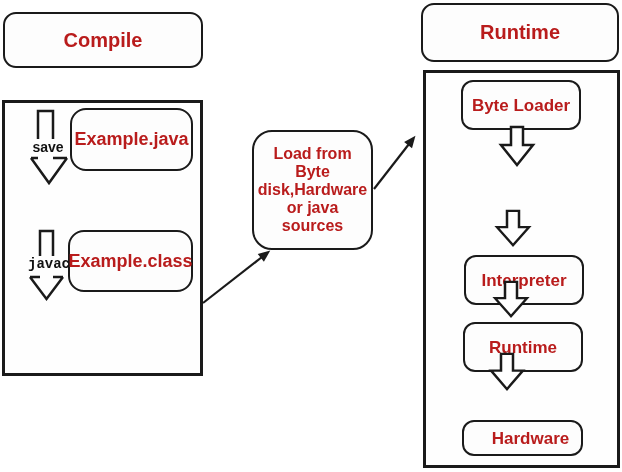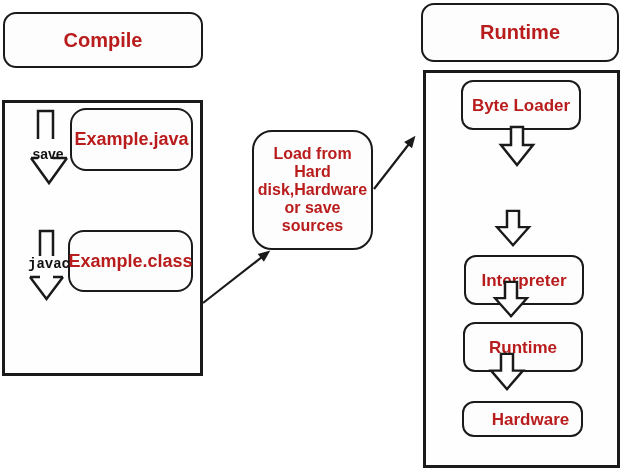--- a/index.html
+++ b/index.html
@@ -24,30 +24,30 @@
   #right-panel  { left:423px; top:70px;  width:197px; height:398px; }
   #java-box     { left:70px;  top:108px; width:123px; height:63px; font-size:18px; border-radius:16px;align-items:center; }
   #class-box    { left:68px;  top:230px; width:125px; height:62px; font-size:18px; border-radius:16px;text-align:center; }
   #load-box     { left:252px; top:130px; width:121px; height:120px; font-size:16px;
                   line-height:18px; border-radius:20px; flex-direction:column; }
   .stage { width:120px; height:50px; font-size:17px; line-height:19px; }
   #stage-class-loader { left:461px; top:80px; }
   #stage-verifier     { left:462px; top:162px; }
   #stage-interpreter  { left:464px; top:255px; }
   #stage-runtime      { left:463px; top:322px; }
-  #stage-hardware     { left:462px; top:401px; width:121px; height:36px;padding-left:16px; }
+  #stage-hardware     { left:462px; top:420px; width:121px; height:36px;padding-left:16px; }
   .block-arrow { position:absolute; z-index:3; overflow:visible; }
   .labeled-arrow { position:absolute; z-index:2; }
   .labeled-arrow svg { position:absolute; left:0; top:0; overflow:visible; }
   .arrow-label {
     position:absolute; left:0; width:100%; text-align:center;
     font-weight:bold; color:#111111; font-size:14px;
   }
   #save-arrow  { left:28px; top:108px; width:40px; height:78px; }
-  #save-arrow .arrow-label { top:31px;margin-top:7px; }
+  #save-arrow .arrow-label { top:31px; }
   #javac-arrow { left:28px; top:228px; width:40px; height:74px;font-family:Liberation Mono, monospace; }
   #javac-arrow .arrow-label { top:28px; }
   #flow-overlay { position:absolute; left:0; top:0; z-index:4; pointer-events:none; }
 </style>
 </head>
 <body>
 
 <div class="canvas">
 
   <div class="rbox" id="compile-box">
@@ -78,23 +78,23 @@
   <div class="labeled-arrow" id="javac-arrow">
     <svg width="40" height="74" viewBox="0 0 40 74">
       <path d="M12 28 L12 3 L25 3 L25 28" fill="none" stroke="#1a1a1a" stroke-width="2.5"></path>
       <path d="M2 49 L12 49 M25 49 L35 49 M2 49 L18.5 71 L35 49" fill="none" stroke="#1a1a1a" stroke-width="2.5"></path>
     </svg>
     <div class="arrow-label">javac</div>
   </div>
 
   <div class="rbox" id="load-box">
     <div>Load from</div>
-    <div>Hard</div>
+    <div>Byte</div>
     <div>disk,Hardware</div>
-    <div>or save</div>
+    <div>or java</div>
     <div>sources</div>
   </div>
 
   <div class="rbox stage" id="stage-class-loader">
     <span class="label">Byte Loader</span>
   </div>
   <div class="rbox stage" id="stage-interpreter">
     <span class="label">Interpreter</span>
   </div>
   <div class="rbox stage" id="stage-runtime">

